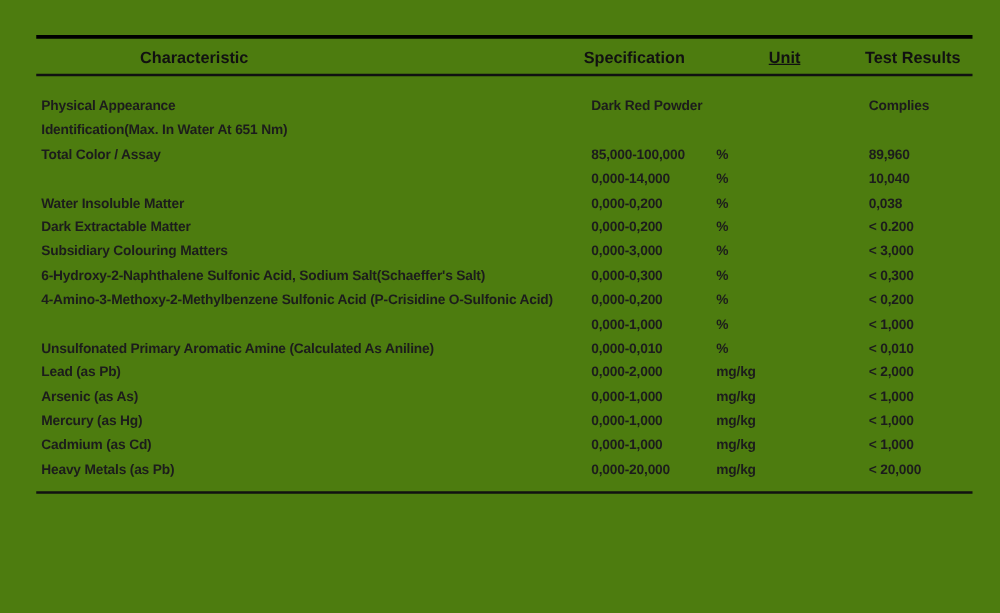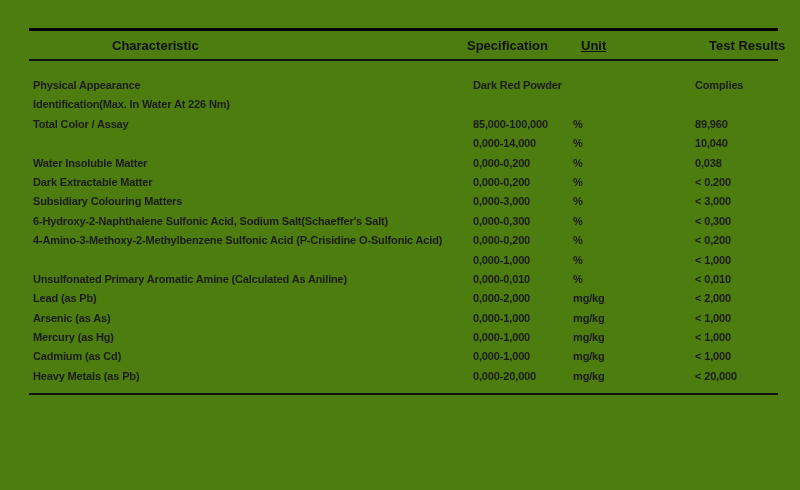--- a/index.html
+++ b/index.html
@@ -33,22 +33,22 @@
     width: 800px;
     height: 26px;
     line-height: 26px;
     font-size: 13px;
     font-weight: bold;
     color: #111111;
   }
   .header-row .hcell { position: absolute; white-space: nowrap; }
   .h-characteristic { left: 112px; }
   .h-specification  { left: 467px; }
-  .h-unit           { left: 581px; text-decoration: underline; }
-  .h-testresults    { left: 692px; margin-left: 17px; }
+  .h-unit           { left: 615px; text-decoration: underline; }
+  .h-testresults    { left: 692px; }
 
   .tbody {
     position: absolute;
     top: 76px;
     left: 0;
     width: 800px;
   }
   .trow {
     position: relative;
     height: 19.4px;
@@ -82,21 +82,21 @@
 
   <div class="tbody">
   <div class="trow">
     <span class="cell c-specification">Dark Red Powder</span>
     <span class="cell c-characteristic">Physical Appearance</span>
     <span class="cell c-unit"></span>
     <span class="cell c-testresult">Complies</span>
   </div>
 
   <div class="trow">
-    <span class="cell c-characteristic">Identification(Max. In Water At 226 Nm)</span>
+    <span class="cell c-characteristic">Identification(Max. In Water At 651 Nm)</span>
     <span class="cell c-specification"></span>
     <span class="cell c-unit"></span>
     <span class="cell c-testresult"></span>
   </div>
 
   <div class="trow">
     <span class="cell c-characteristic">Total Color / Assay</span>
     <span class="cell c-specification">85,000-100,000</span>
     <span class="cell c-unit">%</span>
     <span class="cell c-testresult">89,960</span>

